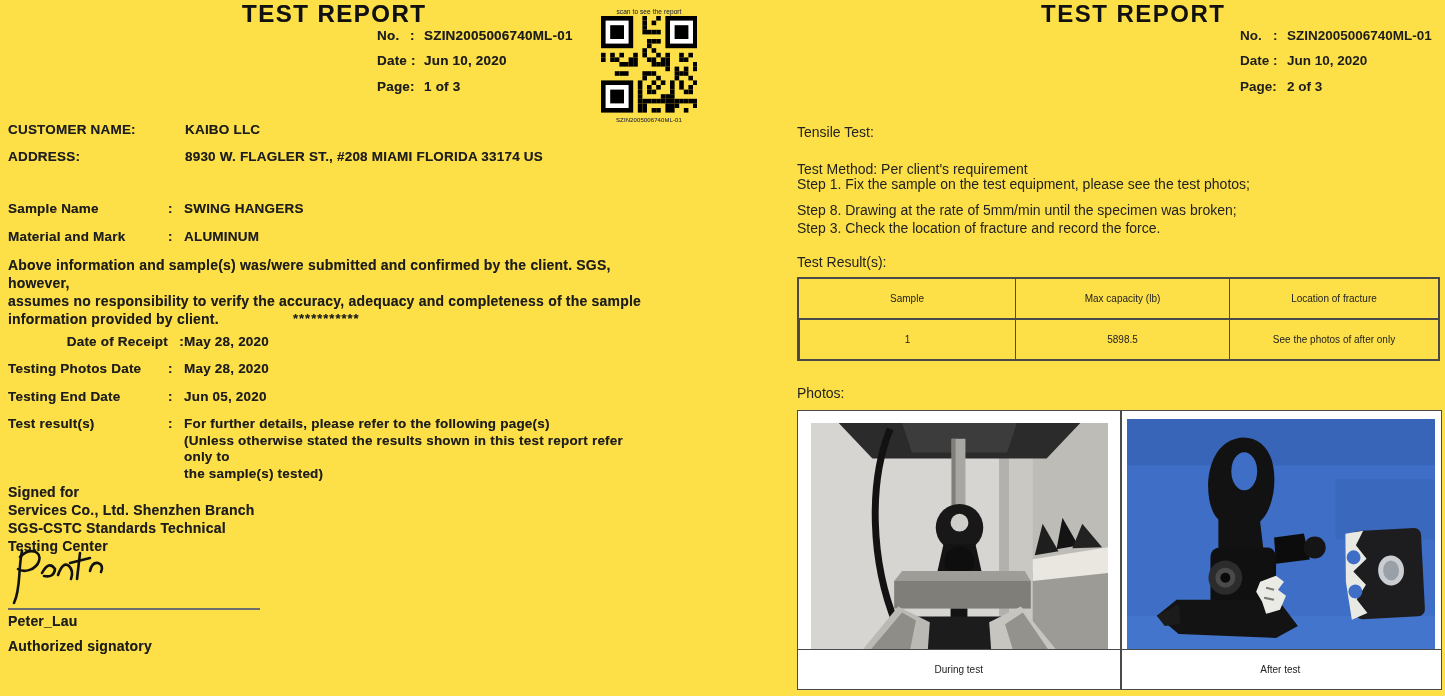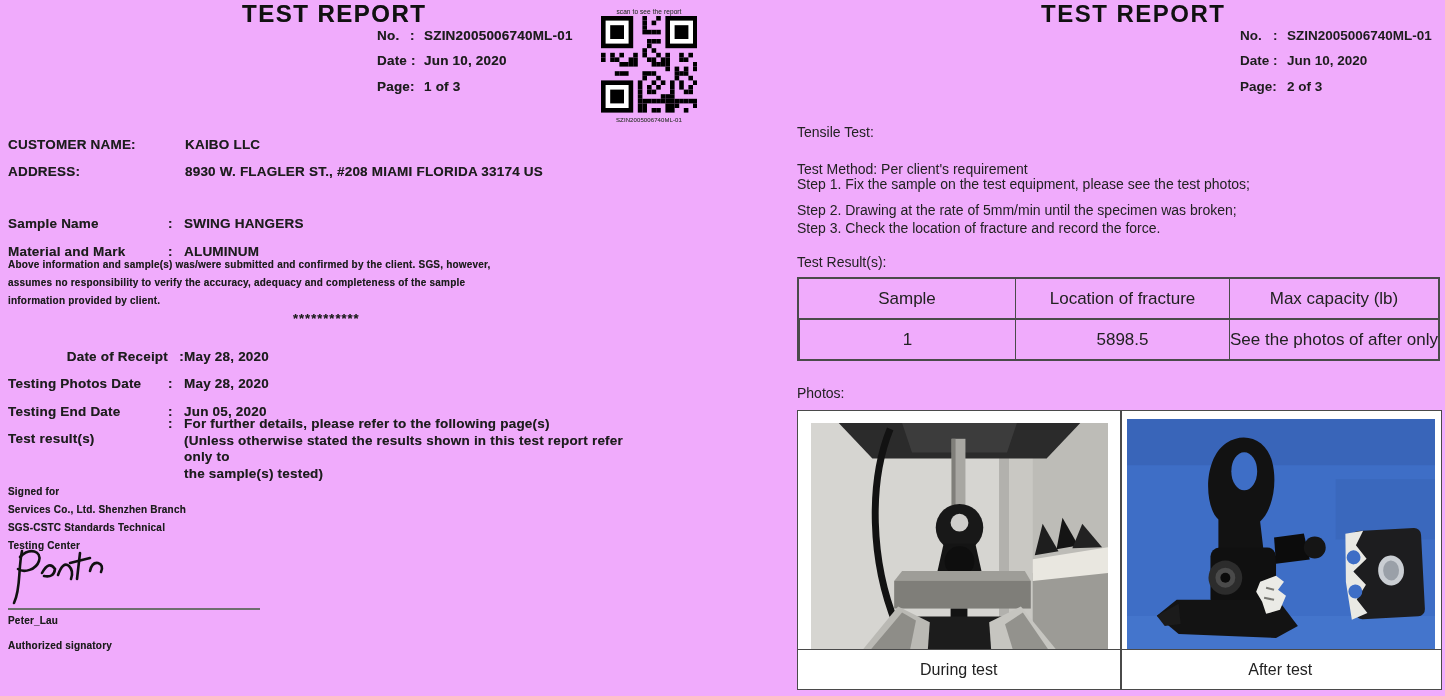--- a/index.html
+++ b/index.html
@@ -1,45 +1,45 @@
 <!DOCTYPE html>
 <html><head>
 <meta charset="utf-8">
 <style>
   html,body{margin:0;padding:0;background:#ffffff;}
   #canvas{
-    position:relative;width:1445px;height:696px;background:#f0abfc;overflow:hidden;
+    position:relative;width:1445px;height:696px;background:#fde047;overflow:hidden;
     font-family:"Liberation Sans","DejaVu Sans",sans-serif;color:#1d1d1d;
   }
   .abs{position:absolute;}
   
   .p1{font-weight:700;letter-spacing:.2px;text-shadow:0 0 .4px rgba(30,30,30,.5);}
   .doc-title{font-size:24px;font-weight:700;letter-spacing:1.5px;color:#111;}
   .meta-row{font-size:13.5px;font-weight:700;white-space:nowrap;}
   .meta-row .m-lbl{display:inline-block;width:33px;}
   .meta-row .m-sep{display:inline-block;width:14px;}
   .kv{font-size:13.5px;white-space:nowrap;}
-  .kv .k{display:inline-block;width:177px;margin-top:15px;}
+  .kv .k{display:inline-block;width:177px;}
   .kv2 .k{display:inline-block;width:160px;}
   .kv2 .c{display:inline-block;width:16px;}
-  .block{font-size:10px;line-height:18px;}
+  .block{font-size:14px;line-height:18px;}
   .sep-stars{font-size:13px;letter-spacing:1px;}
   .sig-line{height:2px;background:#6e6e6e;}
   .small-cap{font-size:6.5px;font-weight:400;color:#444;letter-spacing:.1px;white-space:nowrap;}
   
   .p2{font-weight:400;}
   .line2{font-size:14px;white-space:nowrap;color:#222;}
-  .rtable{border:2px solid #4a4a4a;display:grid;grid-template-columns:216px 214px 209px;font-size:17px;color:#222;}
+  .rtable{border:2px solid #4a4a4a;display:grid;grid-template-columns:216px 214px 209px;font-size:10px;color:#222;}
   .rtable .cell{display:flex;align-items:center;justify-content:center;border-left:1.5px solid #4a4a4a;height:39px;}
   .rtable .cell:first-child{border-left:none;}
   .rtable .hdr{border-bottom:2px solid #4a4a4a;}
   .photo-box{border:1.5px solid #4a4a4a;background:#fff;}
   .photo-divider{position:absolute;top:0;bottom:0;width:1.5px;background:#4a4a4a;}
   .caption-row{position:absolute;left:0;right:0;bottom:0;height:39px;border-top:1.5px solid #4a4a4a;display:flex;}
-  .caption-cell{flex:1;display:flex;align-items:center;justify-content:center;font-size:16px;color:#222;}
+  .caption-cell{flex:1;display:flex;align-items:center;justify-content:center;font-size:10px;color:#222;}
   .qr-wrap{text-align:center;}
 </style>
 </head>
 <body>
 
 <div id="canvas">
 
   <div class="p1">
     <div class="abs doc-title" style="left:242px;top:0px;">TEST REPORT</div>
 
@@ -247,28 +247,28 @@
     <div class="abs meta-row" style="left:1240px;top:53px;">
       <span class="m-lbl" style="width:47px;">Date :</span><span>Jun 10, 2020</span>
     </div>
     <div class="abs meta-row" style="left:1240px;top:79px;">
       <span class="m-lbl" style="width:47px;">Page:</span><span>2 of 3</span>
     </div>
 
     <div class="abs line2" style="left:797px;top:124px;">Tensile Test:</div>
     <div class="abs line2" style="left:797px;top:161px;">Test Method: Per client's requirement</div>
     <div class="abs line2" style="left:797px;top:176px;">Step 1. Fix the sample on the test equipment, please see the test photos;</div>
-    <div class="abs line2" style="left:797px;top:202px;">Step 2. Drawing at the rate of 5mm/min until the specimen was broken;</div>
+    <div class="abs line2" style="left:797px;top:202px;">Step 8. Drawing at the rate of 5mm/min until the specimen was broken;</div>
     <div class="abs line2" style="left:797px;top:220px;">Step 3. Check the location of fracture and record the force.</div>
     <div class="abs line2" style="left:797px;top:254px;">Test Result(s):</div>
 
     <div class="abs rtable" style="left:797px;top:277px;">
       <div class="cell hdr">Sample</div>
+      <div class="cell hdr">Max capacity (lb)</div>
       <div class="cell hdr">Location of fracture</div>
-      <div class="cell hdr">Max capacity (lb)</div>
       <div class="cell">1</div>
       <div class="cell">5898.5</div>
       <div class="cell">See the photos of after only</div>
     </div>
 
     <div class="abs line2" style="left:797px;top:385px;">Photos:</div>
 
     <div class="abs photo-box" style="left:797px;top:410px;width:643px;height:278px;">
       <div class="photo-divider" style="left:322px;"></div>
 

